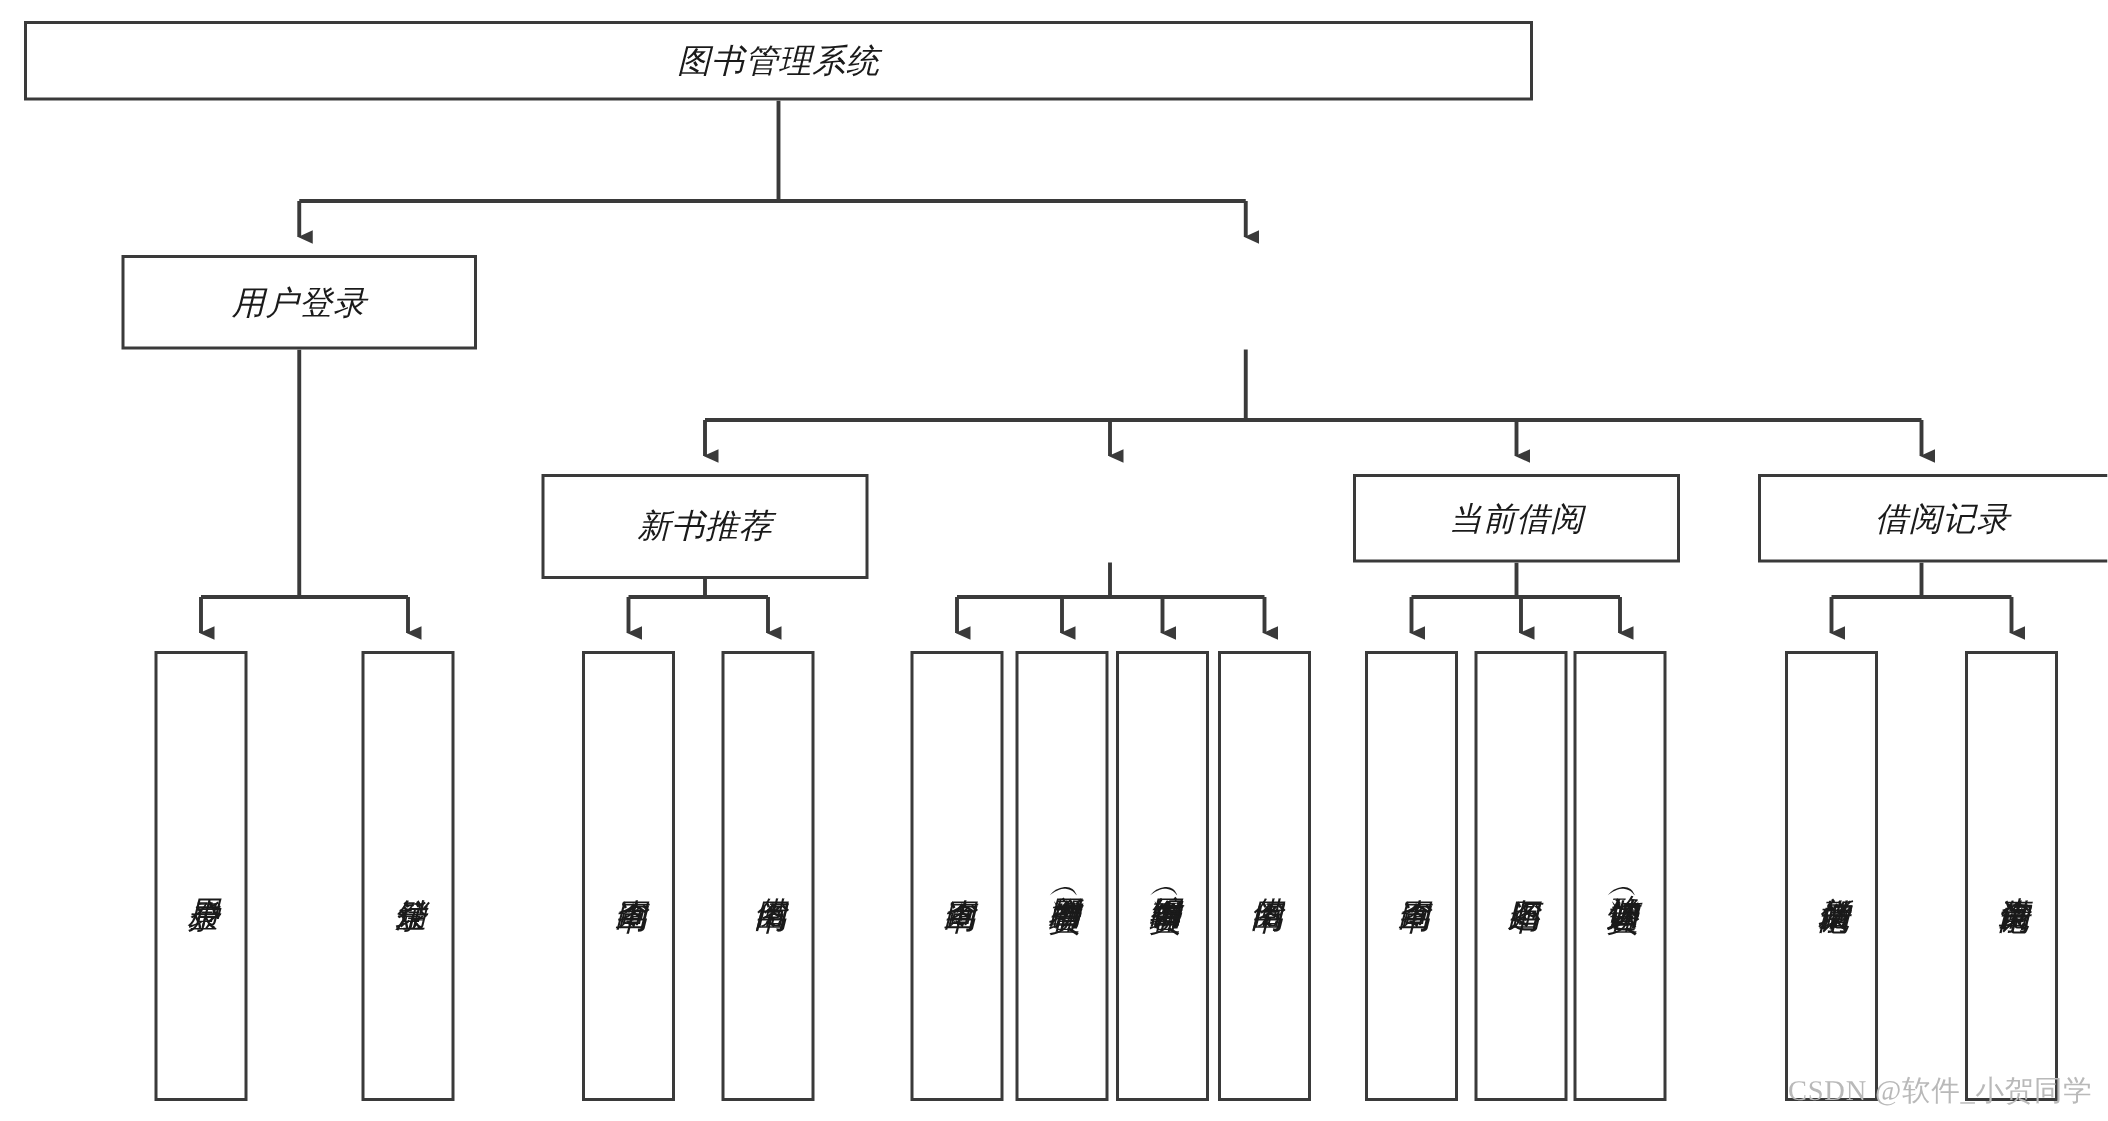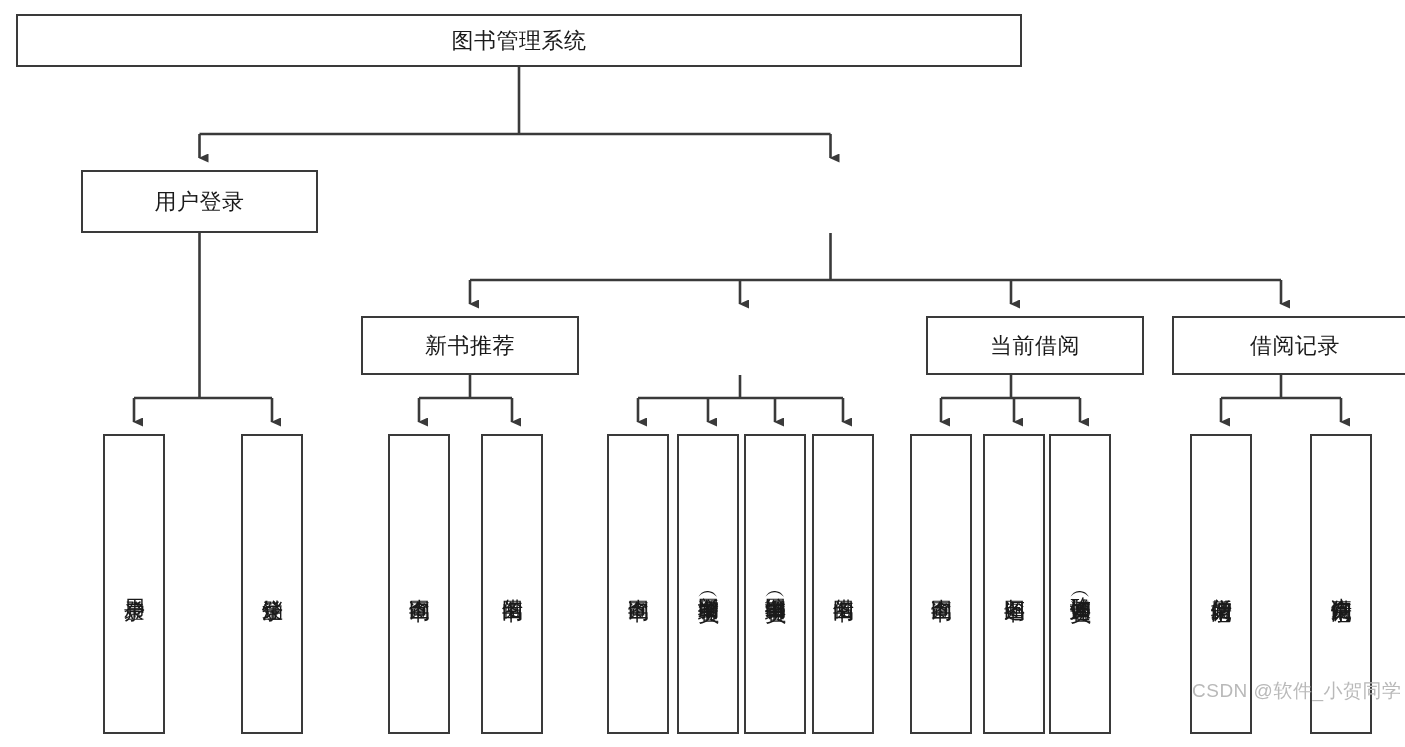--- a/index.html
+++ b/index.html
@@ -35,20 +35,21 @@
     justify-content: center;
     color: #1a1a1a;
     z-index: 3;
   }
   .node-label {
     display: block;
     text-align: right;
     line-height: 1.08;
     letter-spacing: 0.5px;
     white-space: nowrap;
+    font-style: italic;
   }
   .node.horiz .node-label {
     font-size: 22px;
   }
   .node.root .node-label {
     font-size: 22px;
   }
   .node.vert {
     align-items: center;
     justify-content: center;
@@ -121,24 +122,24 @@
   </svg>
 
   <div class="node root horiz" style="left:16px; top:14px; width:1006px; height:53px;">
     <span class="node-label">图书管理系统</span>
   </div>
 
   <div class="node horiz" style="left:81px; top:170px; width:237px; height:63px;">
     <span class="node-label">用户登录</span>
   </div>
 
-  <div class="node horiz" style="left:361px; top:316px; width:218px; height:59px;">
+  <div class="node horiz" style="left:361px; top:316px; width:218px; height:70px;">
     <span class="node-label">新书推荐</span>
   </div>
-  <div class="node horiz" style="left:902px; top:316px; width:218px; height:59px;margin-left:24px;">
+  <div class="node horiz" style="left:902px; top:316px; width:218px; height:59px;">
     <span class="node-label">当前借阅</span>
   </div>
   <div class="node horiz" style="left:1172px; top:316px; width:246px; height:59px;">
     <span class="node-label">借阅记录</span>
   </div>
 
   <div class="node vert" style="left:103px; top:434px; width:62px; height:300px;">
     <span class="node-label">用户登录</span>
   </div>
   <div class="node vert" style="left:241px; top:434px; width:62px; height:300px;">
@@ -171,15 +172,15 @@
   <div class="node vert" style="left:1049px; top:434px; width:62px; height:300px;">
     <span class="node-label">确认归还（管理员）</span>
   </div>
   <div class="node vert" style="left:1190px; top:434px; width:62px; height:300px;">
     <span class="node-label">新增借阅记录</span>
   </div>
   <div class="node vert" style="left:1310px; top:434px; width:62px; height:300px;">
     <span class="node-label">查询借阅记录</span>
   </div>
 
-  <div class="watermark" style="left:1192px; top:678px;">CSDN @软件_小贺同学</div>
+  <div class="watermark" style="left:1192px; top:714px;font-family:Liberation Serif, serif;">CSDN @软件_小贺同学</div>
 
 </div>
 
 </body></html>

